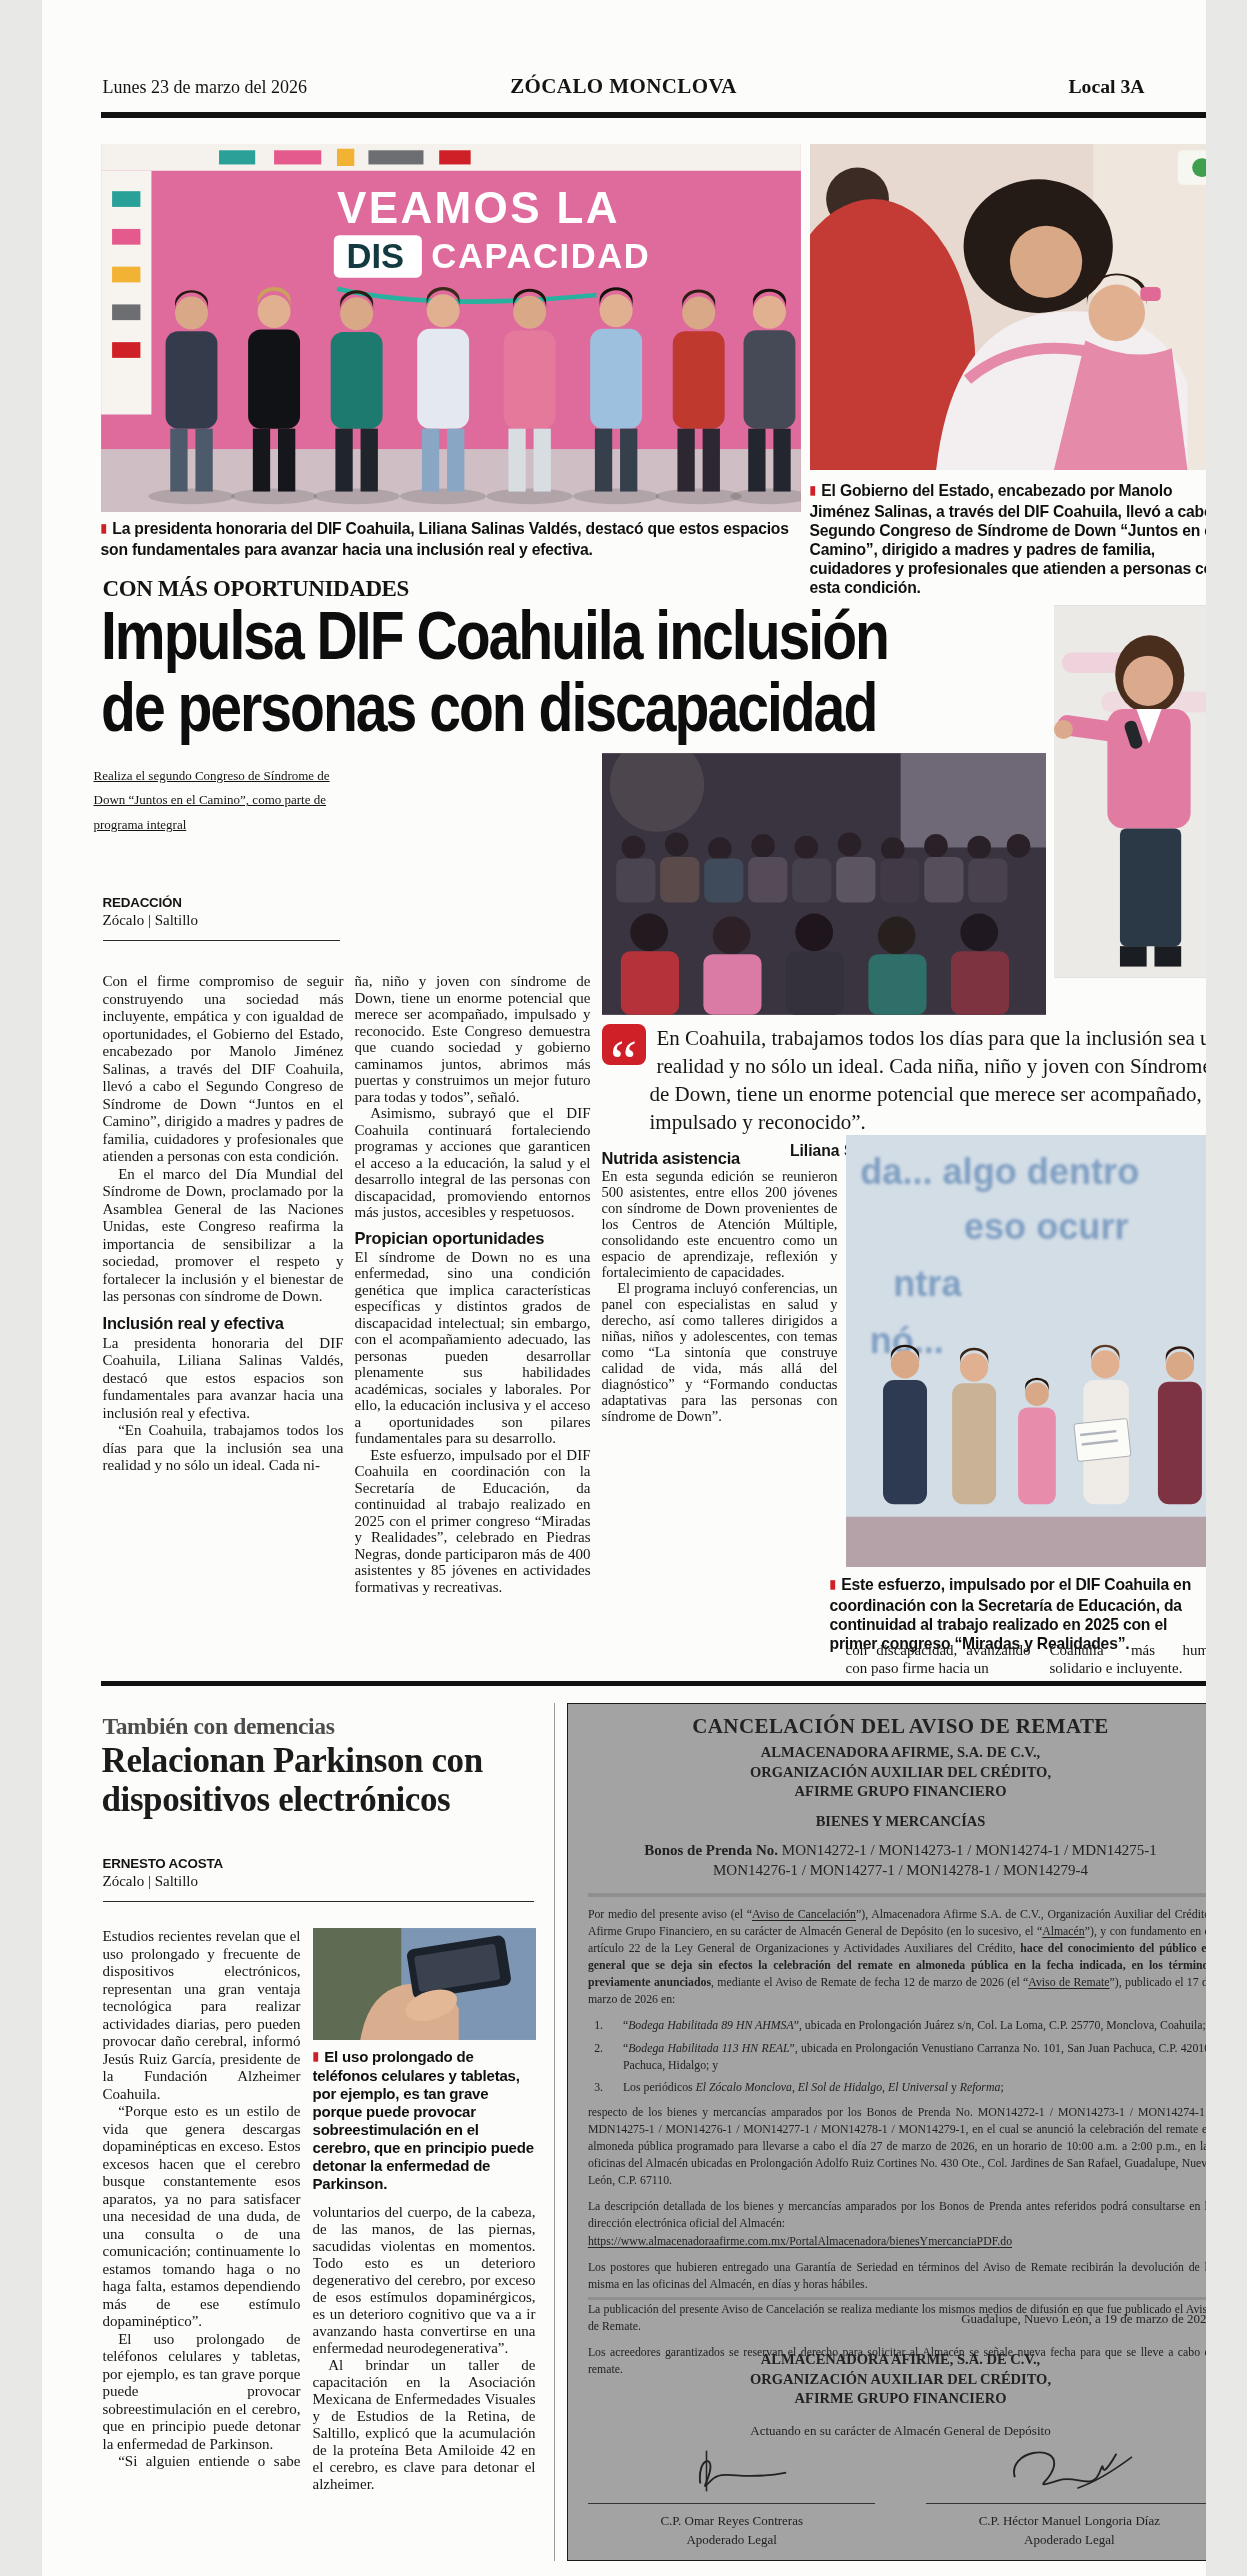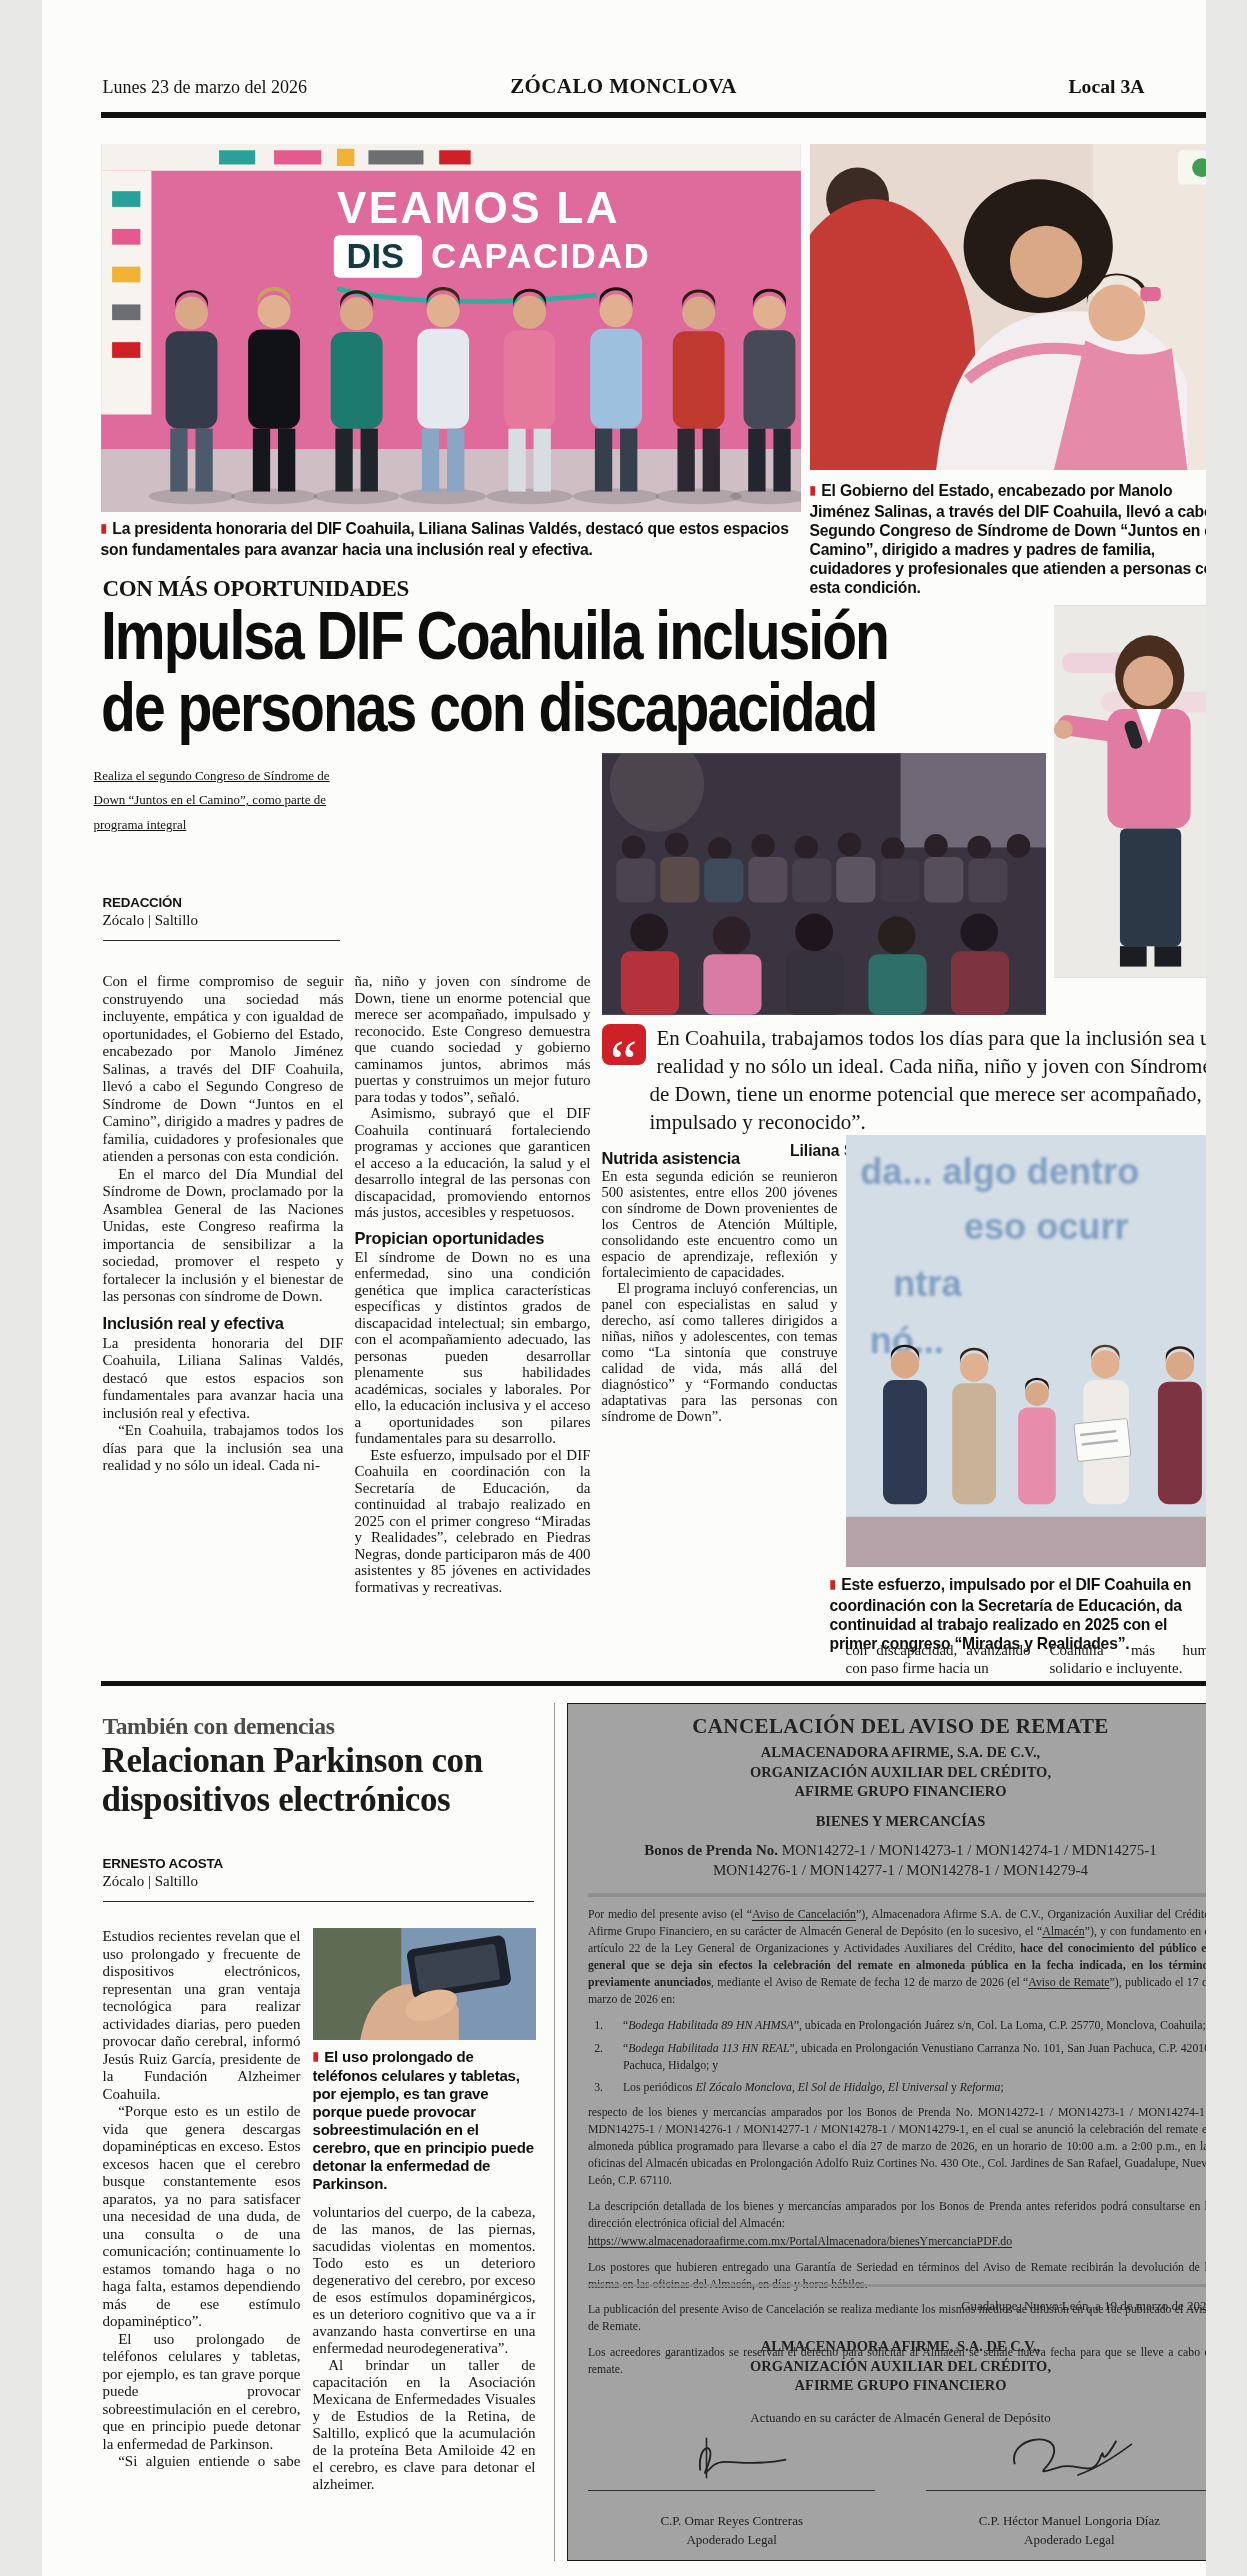--- a/index.html
+++ b/index.html
@@ -69,21 +69,21 @@
   .lg-bonds{text-align:center;font-size:15px;line-height:19.7px;margin-top:11px;}
   .lg-hr{height:3.9px;background:#8f8f8f;margin:12.6px 0 9.4px;}
   .legal p.lp{margin:0 0 8.6px;text-align:justify;}
   .legal .li{position:relative;padding-left:35px;margin:0 0 5.5px;text-align:justify;}
   .legal .li .num{position:absolute;left:6.3px;top:0;}
   .lg-foot{position:absolute;left:20.4px;right:20.4px;bottom:11px;}
   .lg-date{text-align:right;font-size:13px;margin-bottom:23px;}
   .lg-act{text-align:center;font-size:13px;margin-top:12.6px;}
   .sig-row{display:flex;justify-content:space-between;margin-top:7.9px;}
   .sig{width:46%;text-align:center;font-size:13px;line-height:19px;}
-  .sig .line{border-top:0.8px solid #333;margin-top:1.6px;padding-top:20px;}
+  .sig .line{border-top:0.8px solid #333;margin-top:1.6px;padding-top:7px;}
   u{text-underline-offset:1.6px;}
 </style>
 </head>
 <body>
 
 <div class="page">
 
   <div class="abs hdr-date">Lunes 23 de marzo del 2026</div>
   <div class="abs hdr-mast">ZÓCALO MONCLOVA</div>
   <div class="abs hdr-sec">Local 3A</div>

